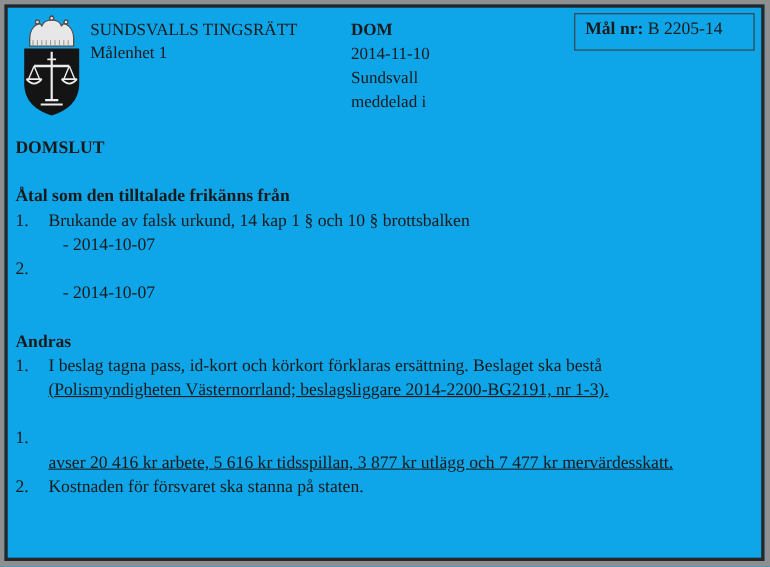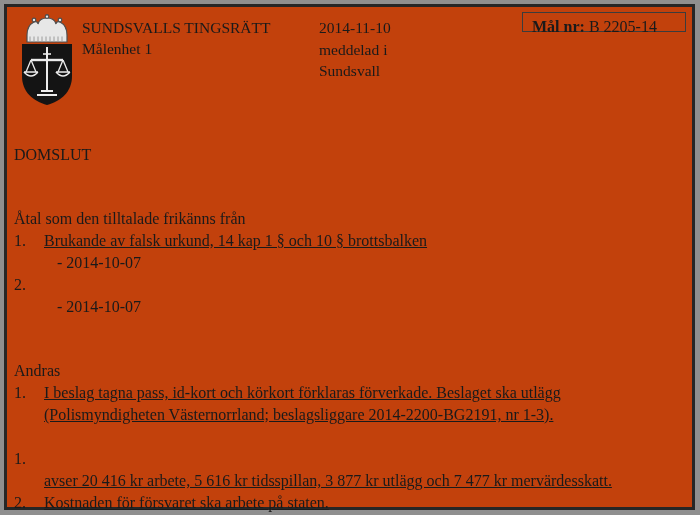--- a/index.html
+++ b/index.html
@@ -4,42 +4,42 @@
 <style>
   html, body { margin:0; padding:0; }
   body {
     width:700px; height:515px; position:relative; overflow:hidden;
     background:#8f8f8f;
     font-family:"Liberation Serif","DejaVu Serif",serif;
     color:#1a1a1a;
   }
   .page {
     position:absolute; left:4px; top:4px; width:691px; height:506px;
-    box-sizing:border-box; background:#c2410c; border:3px solid #262626;
+    box-sizing:border-box; background:#0ea5e9; border:3px solid #262626;
   }
   
   .emblem { position:absolute; left:11px; top:7px; width:58px; height:92px; }
   .court-block { position:absolute; left:75px; top:10px; font-size:15.5px; line-height:21px; }
   .dom-block { position:absolute; left:312px; top:10px; font-size:15.5px; line-height:21.5px; }
   .bold { font-weight:bold; }
   .case-box {
-    position:absolute; left:515px; top:5px; width:164px; height:20px;
+    position:absolute; left:515px; top:5px; width:164px; height:34px;
     box-sizing:border-box; border:1px solid #3c3c3c;
     padding:5px 0 0 9px; font-size:16px; white-space:nowrap;
   }
   
   .content {
     position:absolute; left:7px; top:117px; right:6px;
     font-size:16px; line-height:22px;
   }
-  .h { font-weight:normal; white-space:nowrap;margin-top:20px; }
+  .h { font-weight:bold; white-space:nowrap; }
   .gap { height:22px; }
   .row { display:flex; }
   .num { width:30px; flex:none; }
-  .txt { white-space:nowrap;text-decoration:underline; }
+  .txt { white-space:nowrap; }
   .date-line { padding-left:43px; white-space:nowrap; }
   .cont { padding-left:30px; white-space:nowrap;text-decoration:underline; }
 </style>
 </head>
 <body>
 
 <div class="page">
 
   <svg class="emblem" viewBox="0 0 58 92" aria-hidden="true">
 
@@ -81,23 +81,24 @@
       <line x1="19" y1="81" x2="39" y2="81"></line>
     </g>
   </svg>
 
   <div class="court-block">
     <div>SUNDSVALLS TINGSRÄTT</div>
     <div>Målenhet 1</div>
   </div>
 
   <div class="dom-block">
+    <div class="bold">DOM</div>
     <div>2014-11-10</div>
+    <div>Sundsvall</div>
     <div>meddelad i</div>
-    <div>Sundsvall</div>
   </div>
 
   <div class="case-box"><span class="bold">Mål nr:</span><span> B 2205-14</span></div>
 
   <div class="content">
 
     <div class="h">DOMSLUT</div>
     <div class="gap"></div>
 
     <div class="h">Åtal som den tilltalade frikänns från</div>
@@ -108,28 +109,28 @@
     <div class="date-line">- 2014-10-07</div>
     <div class="row">
       <span class="num">2.</span>
     </div>
     <div class="date-line">- 2014-10-07</div>
 
     <div class="gap"></div>
     <div class="h">Andras</div>
     <div class="row">
       <span class="num">1.</span>
-      <span class="txt">I beslag tagna pass, id-kort och körkort förklaras förverkade. Beslaget ska utlägg</span>
+      <span class="txt">I beslag tagna pass, id-kort och körkort förklaras ersättning. Beslaget ska bestå</span>
     </div>
     <div class="cont">(Polismyndigheten Västernorrland; beslagsliggare 2014-2200-BG2191, nr 1-3).</div>
 
     <div class="gap"></div>
     <div class="row">
       <span class="num">1.</span>
     </div>
     <div class="cont">avser 20 416 kr arbete, 5 616 kr tidsspillan, 3 877 kr utlägg och 7 477 kr mervärdesskatt.</div>
     <div class="row">
       <span class="num">2.</span>
-      <span class="txt">Kostnaden för försvaret ska arbete på staten.</span>
+      <span class="txt">Kostnaden för försvaret ska stanna på staten.</span>
     </div>
 
   </div>
 </div>
 
 </body></html>

